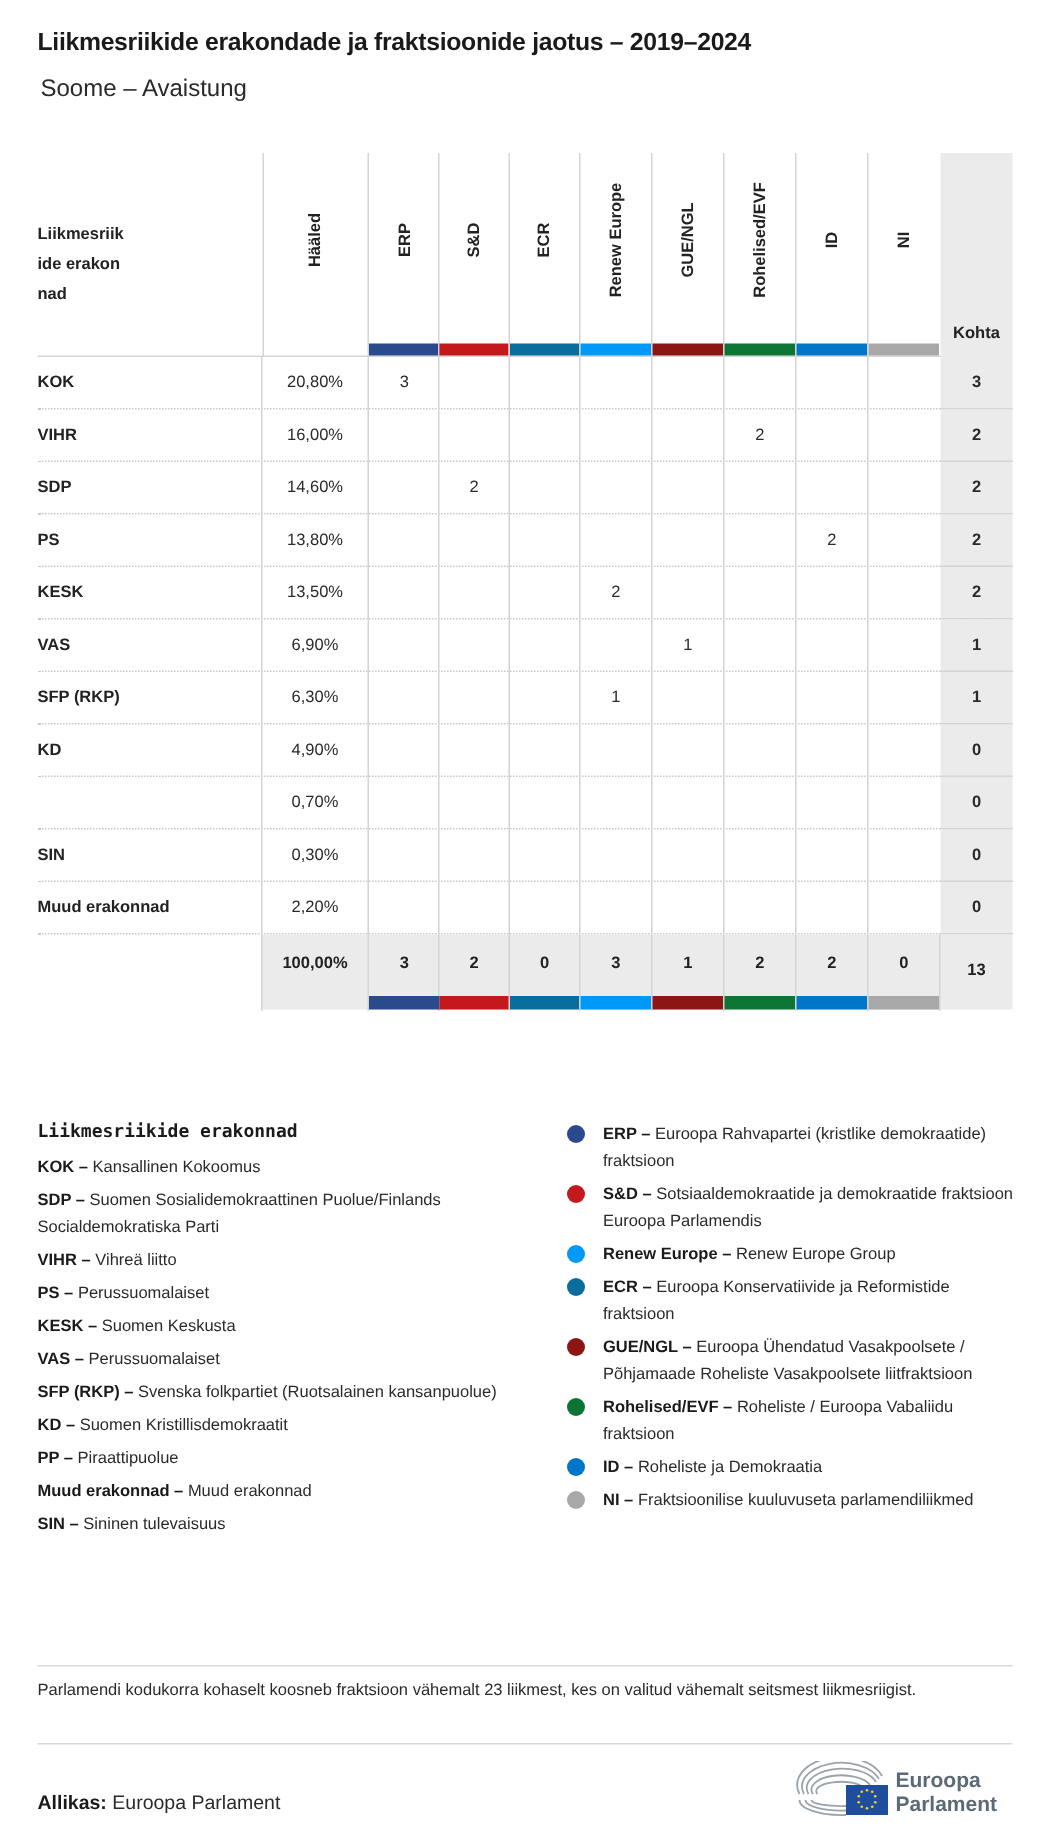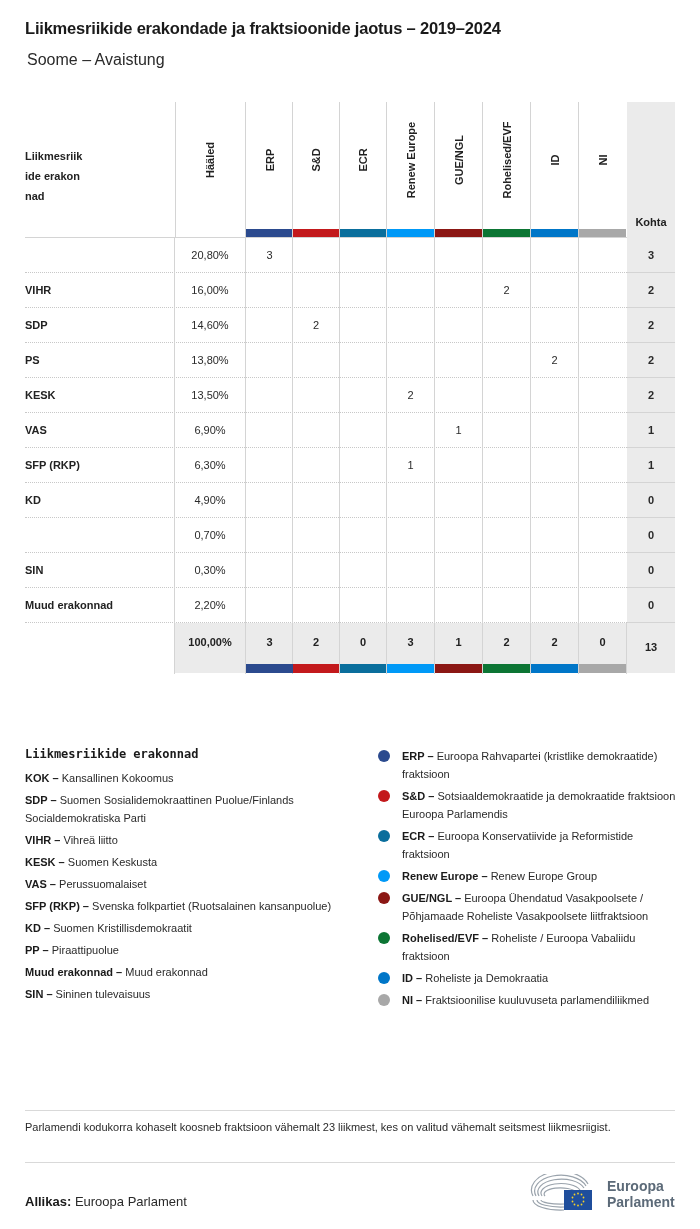--- a/index.html
+++ b/index.html
@@ -44,21 +44,21 @@
   .leg-right .li { position: relative; padding-left: 24px; font-size: 11px; line-height: 18px; color: #2a2a2a; margin-bottom: 4px; }
   .leg-right .li b { color: #1a1a1a; }
   .dot { position: absolute; left: 0; top: 3px; width: 12px; height: 12px; border-radius: 50%; }
 
   .divider { position: absolute; left: 25px; width: 650px; height: 1px; background: #d9d9d9; }
   .note { position: absolute; left: 25px; top: 1118px; width: 620px; font-size: 11px; line-height: 18px; color: #2a2a2a; }
   .source { position: absolute; left: 25px; top: 1194px; font-size: 13px; color: #2a2a2a; }
   .source b { color: #1a1a1a; }
 
   .logo { position: absolute; left: 530px; top: 1174px; width: 150px; height: 40px; }
-  .logo-text { position: absolute; left: 77px; top: 4px; font-size: 14px; line-height: 16px; font-weight: bold; color: #5c6a78; }
+  .logo-text { position: absolute; left: 67px; top: 4px; font-size: 14px; line-height: 16px; font-weight: bold; color: #5c6a78; }
 </style>
 </head>
 <body>
 
 <div class="title">Liikmesriikide erakondade ja fraktsioonide jaotus – 2019–2024</div>
 <div class="subtitle">Soome – Avaistung</div>
 
 <div class="tbl">
   <div class="hdr" id="hdr">
     <div class="hdr-party">Liikmesriikide erakonnad</div>
@@ -114,20 +114,21 @@
       <div class="row">
         <div class="gridline" style="left:149px;"></div>
         <div class="gridline" style="left:220px;"></div>
         <div class="gridline" style="left:267px;"></div>
         <div class="gridline" style="left:314px;"></div>
         <div class="gridline" style="left:361px;"></div>
         <div class="gridline" style="left:409px;"></div>
         <div class="gridline" style="left:457px;"></div>
         <div class="gridline" style="left:505px;"></div>
         <div class="gridline" style="left:553px;"></div>
+        <div class="cell pname">KOK</div>
         <div class="cell votes">20,80%</div>
         <div class="cell" style="left:221px;width:47px;">3</div>
         <div class="cell" style="left:268px;width:46px;"></div>
         <div class="cell" style="left:315px;width:46px;"></div>
         <div class="cell" style="left:362px;width:47px;"></div>
         <div class="cell" style="left:410px;width:47px;"></div>
         <div class="cell" style="left:458px;width:47px;"></div>
         <div class="cell" style="left:506px;width:47px;"></div>
         <div class="cell" style="left:554px;width:47px;"></div>
         <div class="cell kohta">3</div>
@@ -384,36 +385,37 @@
       <div class="colorbar" style="left:554px;width:47px;background:#a8a8a8;"></div>
     </div>
 </div>
 
 <div class="leg-left">
   <h3>Liikmesriikide erakonnad</h3>
   <div id="legL">
       <div class="li"><b>KOK –</b> <span>Kansallinen Kokoomus</span></div>
       <div class="li"><b>SDP –</b> <span>Suomen Sosialidemokraattinen Puolue/Finlands Socialdemokratiska Parti</span></div>
       <div class="li"><b>VIHR –</b> <span>Vihreä liitto</span></div>
+      <div class="li"><b>PS –</b> <span>Perussuomalaiset</span></div>
       <div class="li"><b>KESK –</b> <span>Suomen Keskusta</span></div>
       <div class="li"><b>VAS –</b> <span>Perussuomalaiset</span></div>
       <div class="li"><b>SFP (RKP) –</b> <span>Svenska folkpartiet (Ruotsalainen kansanpuolue)</span></div>
       <div class="li"><b>KD –</b> <span>Suomen Kristillisdemokraatit</span></div>
       <div class="li"><b>PP –</b> <span>Piraattipuolue</span></div>
       <div class="li"><b>Muud erakonnad –</b> <span>Muud erakonnad</span></div>
       <div class="li"><b>SIN –</b> <span>Sininen tulevaisuus</span></div>
     </div>
 </div>
 
 <div class="leg-right">
   <div id="legR">
       <div class="li"><span class="dot" style="background:#2b4a8e;"></span><b>ERP –</b> <span>Euroopa Rahvapartei (kristlike demokraatide) fraktsioon</span></div>
       <div class="li"><span class="dot" style="background:#c3191c;"></span><b>S&amp;D –</b> <span>Sotsiaaldemokraatide ja demokraatide fraktsioon Euroopa Parlamendis</span></div>
+      <div class="li"><span class="dot" style="background:#0099f7;"></span><b>Renew Europe –</b> <span>Renew Europe Group</span></div>
       <div class="li"><span class="dot" style="background:#0a6e9c;"></span><b>ECR –</b> <span>Euroopa Konservatiivide ja Reformistide fraktsioon</span></div>
-      <div class="li"><span class="dot" style="background:#0099f7;"></span><b>Renew Europe –</b> <span>Renew Europe Group</span></div>
       <div class="li"><span class="dot" style="background:#8b1714;"></span><b>GUE/NGL –</b> <span>Euroopa Ühendatud Vasakpoolsete / Põhjamaade Roheliste Vasakpoolsete liitfraktsioon</span></div>
       <div class="li"><span class="dot" style="background:#0c7534;"></span><b>Rohelised/EVF –</b> <span>Roheliste / Euroopa Vabaliidu fraktsioon</span></div>
       <div class="li"><span class="dot" style="background:#0076c8;"></span><b>ID –</b> <span>Roheliste ja Demokraatia</span></div>
       <div class="li"><span class="dot" style="background:#a8a8a8;"></span><b>NI –</b> <span>Fraktsioonilise kuuluvuseta parlamendiliikmed</span></div>
     </div>
 </div>
 
 <div class="divider" style="top:1110px;"></div>
 <div class="note">Parlamendi kodukorra kohaselt koosneb fraktsioon vähemalt 23 liikmest, kes on valitud vähemalt seitsmest liikmesriigist.</div>
 <div class="divider" style="top:1162px;"></div>

